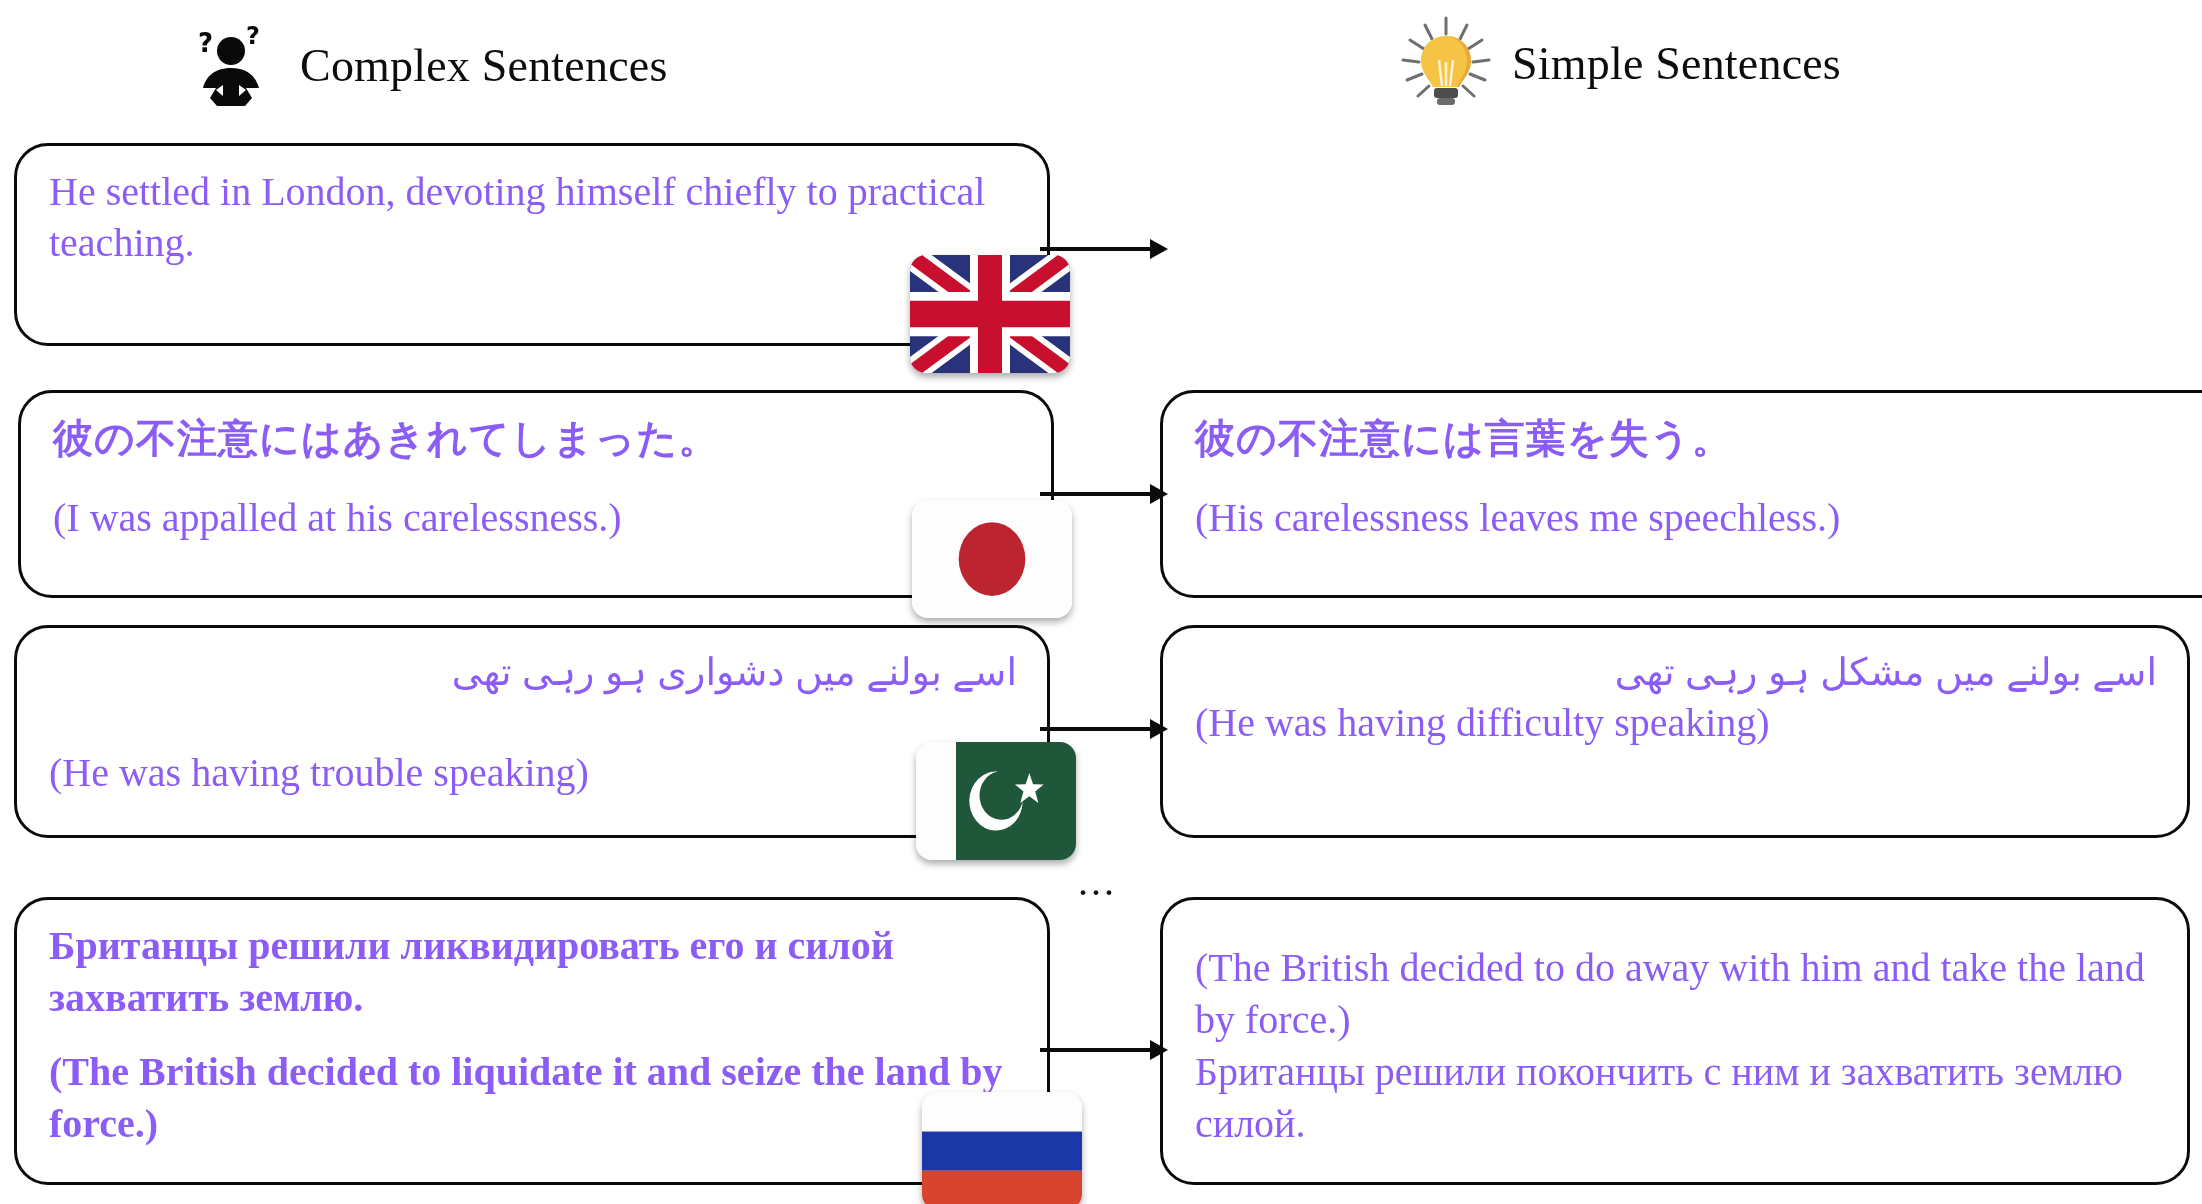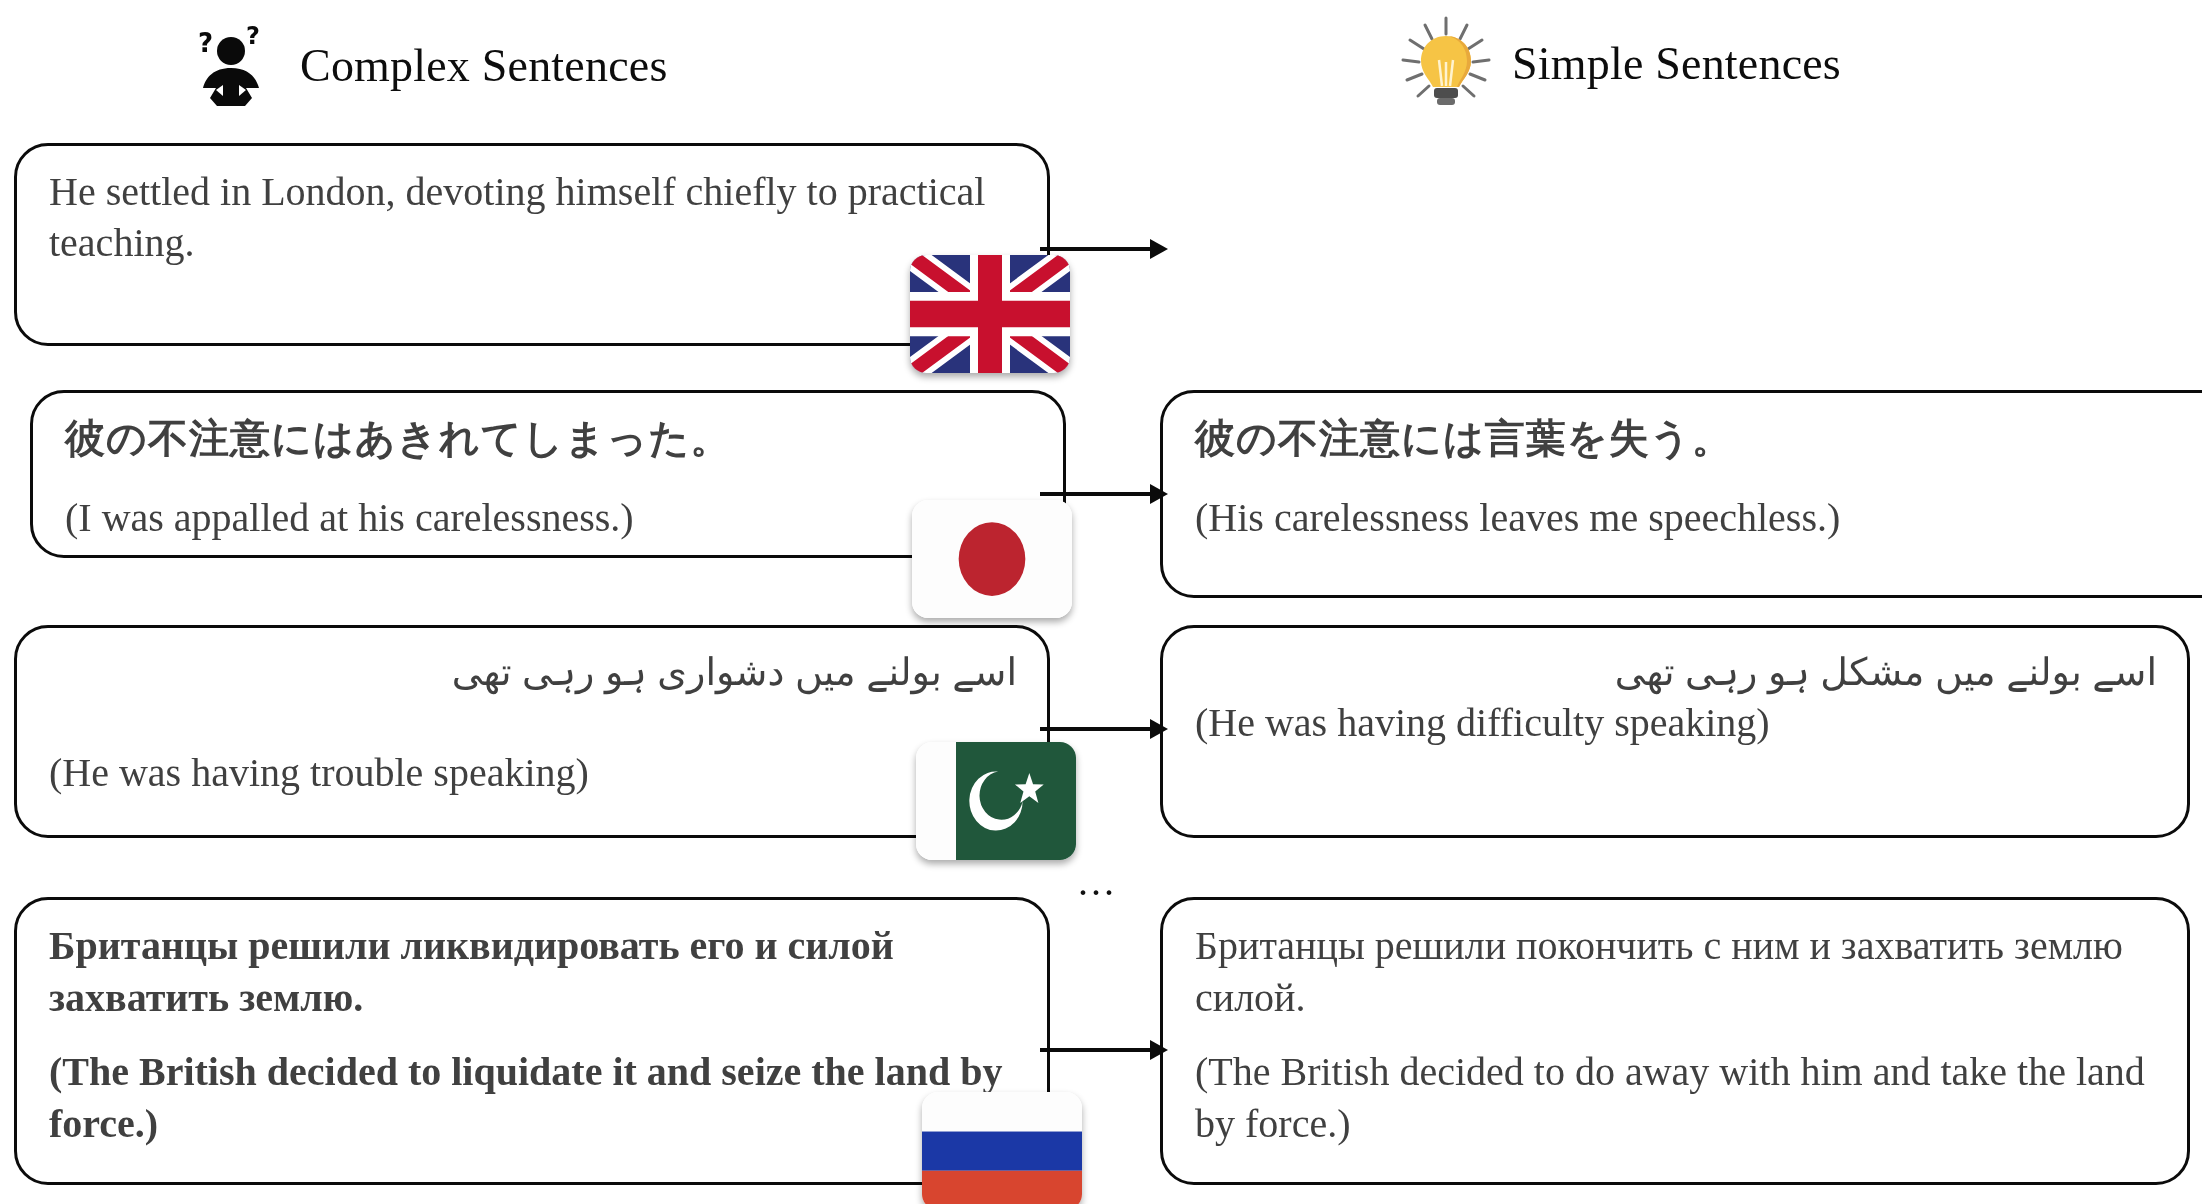--- a/index.html
+++ b/index.html
@@ -27,21 +27,21 @@
     position:absolute;
     border:3px solid #0b0b0b;
     border-radius:34px;
     background:#ffffff;
     box-sizing:border-box;
     padding:20px 30px 16px 32px;
   }
   .line{
     font-size:40px;
     line-height:1.28;
-    color:#404040;
+    color:#8b5cf6;
     white-space:pre-wrap;
   }
   .line.gap{margin-top:28px;}
   .line.cjk{
     font-family:"DejaVu Sans","Liberation Sans",sans-serif;
     font-weight:700;
     font-size:40px;
     letter-spacing:1px;
   }
   .line.rtl{
@@ -149,21 +149,21 @@
   <div class="flag" style="left:910px;top:255px;">
     <svg viewBox="0 0 60 40" preserveAspectRatio="none" aria-hidden="true">
       <rect width="60" height="40" fill="#29337b"></rect>
       <path d="M0,0 L60,40 M60,0 L0,40" stroke="#ffffff" stroke-width="9"></path>
       <path d="M0,0 L60,40 M60,0 L0,40" stroke="#c8102e" stroke-width="5"></path>
       <path d="M30,0 V40 M0,20 H60" stroke="#ffffff" stroke-width="15"></path>
       <path d="M30,0 V40 M0,20 H60" stroke="#c8102e" stroke-width="9"></path>
     </svg>
   </div>
 
-  <div class="box" style="left:30px;top:390px;width:1036px;height:168px;">
+  <div class="box" style="left:18px;top:390px;width:1036px;height:208px;">
     <div class="line cjk">彼の不注意にはあきれてしまった。</div>
     <div class="line gap">(I was appalled at his carelessness.)</div>
   </div>
 
   <div class="box" style="left:1160px;top:390px;width:1222px;height:208px;">
     <div class="line cjk">彼の不注意には言葉を失う。</div>
     <div class="line gap">(His carelessness leaves me speechless.)</div>
   </div>
 
   <svg class="connector" style="left:1040px;top:477px;width:130px;height:34px;" viewBox="0 0 130 34">
@@ -205,22 +205,22 @@
   </div>
 
   <div class="ellipsis" style="left:1078px;top:862px;">...</div>
 
   <div class="box" style="left:14px;top:897px;width:1036px;height:288px;font-weight:bold;">
     <div class="line tight">Британцы решили ликвидировать его и силой захватить землю.</div>
     <div class="line tight" style="margin-top:22px;">(The British decided to liquidate it and seize the land by force.)</div>
   </div>
 
   <div class="box" style="left:1160px;top:897px;width:1030px;height:288px;">
+    <div class="line tight" style="margin-top:22px;">(The British decided to do away with him and take the land by force.)</div>
     <div class="line tight">Британцы решили покончить с ним и захватить землю силой.</div>
-    <div class="line tight" style="margin-top:22px;">(The British decided to do away with him and take the land by force.)</div>
   </div>
 
   <svg class="connector" style="left:1040px;top:1033px;width:130px;height:34px;" viewBox="0 0 130 34">
     <line x1="0" y1="17" x2="110" y2="17" stroke="#0b0b0b" stroke-width="4"></line>
     <polygon points="110,7 128,17 110,27" fill="#0b0b0b"></polygon>
   </svg>
 
   <div class="flag" style="left:922px;top:1092px;">
     <svg viewBox="0 0 60 40" preserveAspectRatio="none" aria-hidden="true">
       <rect width="60" height="13.4" y="0" fill="#fdfdfd"></rect>

